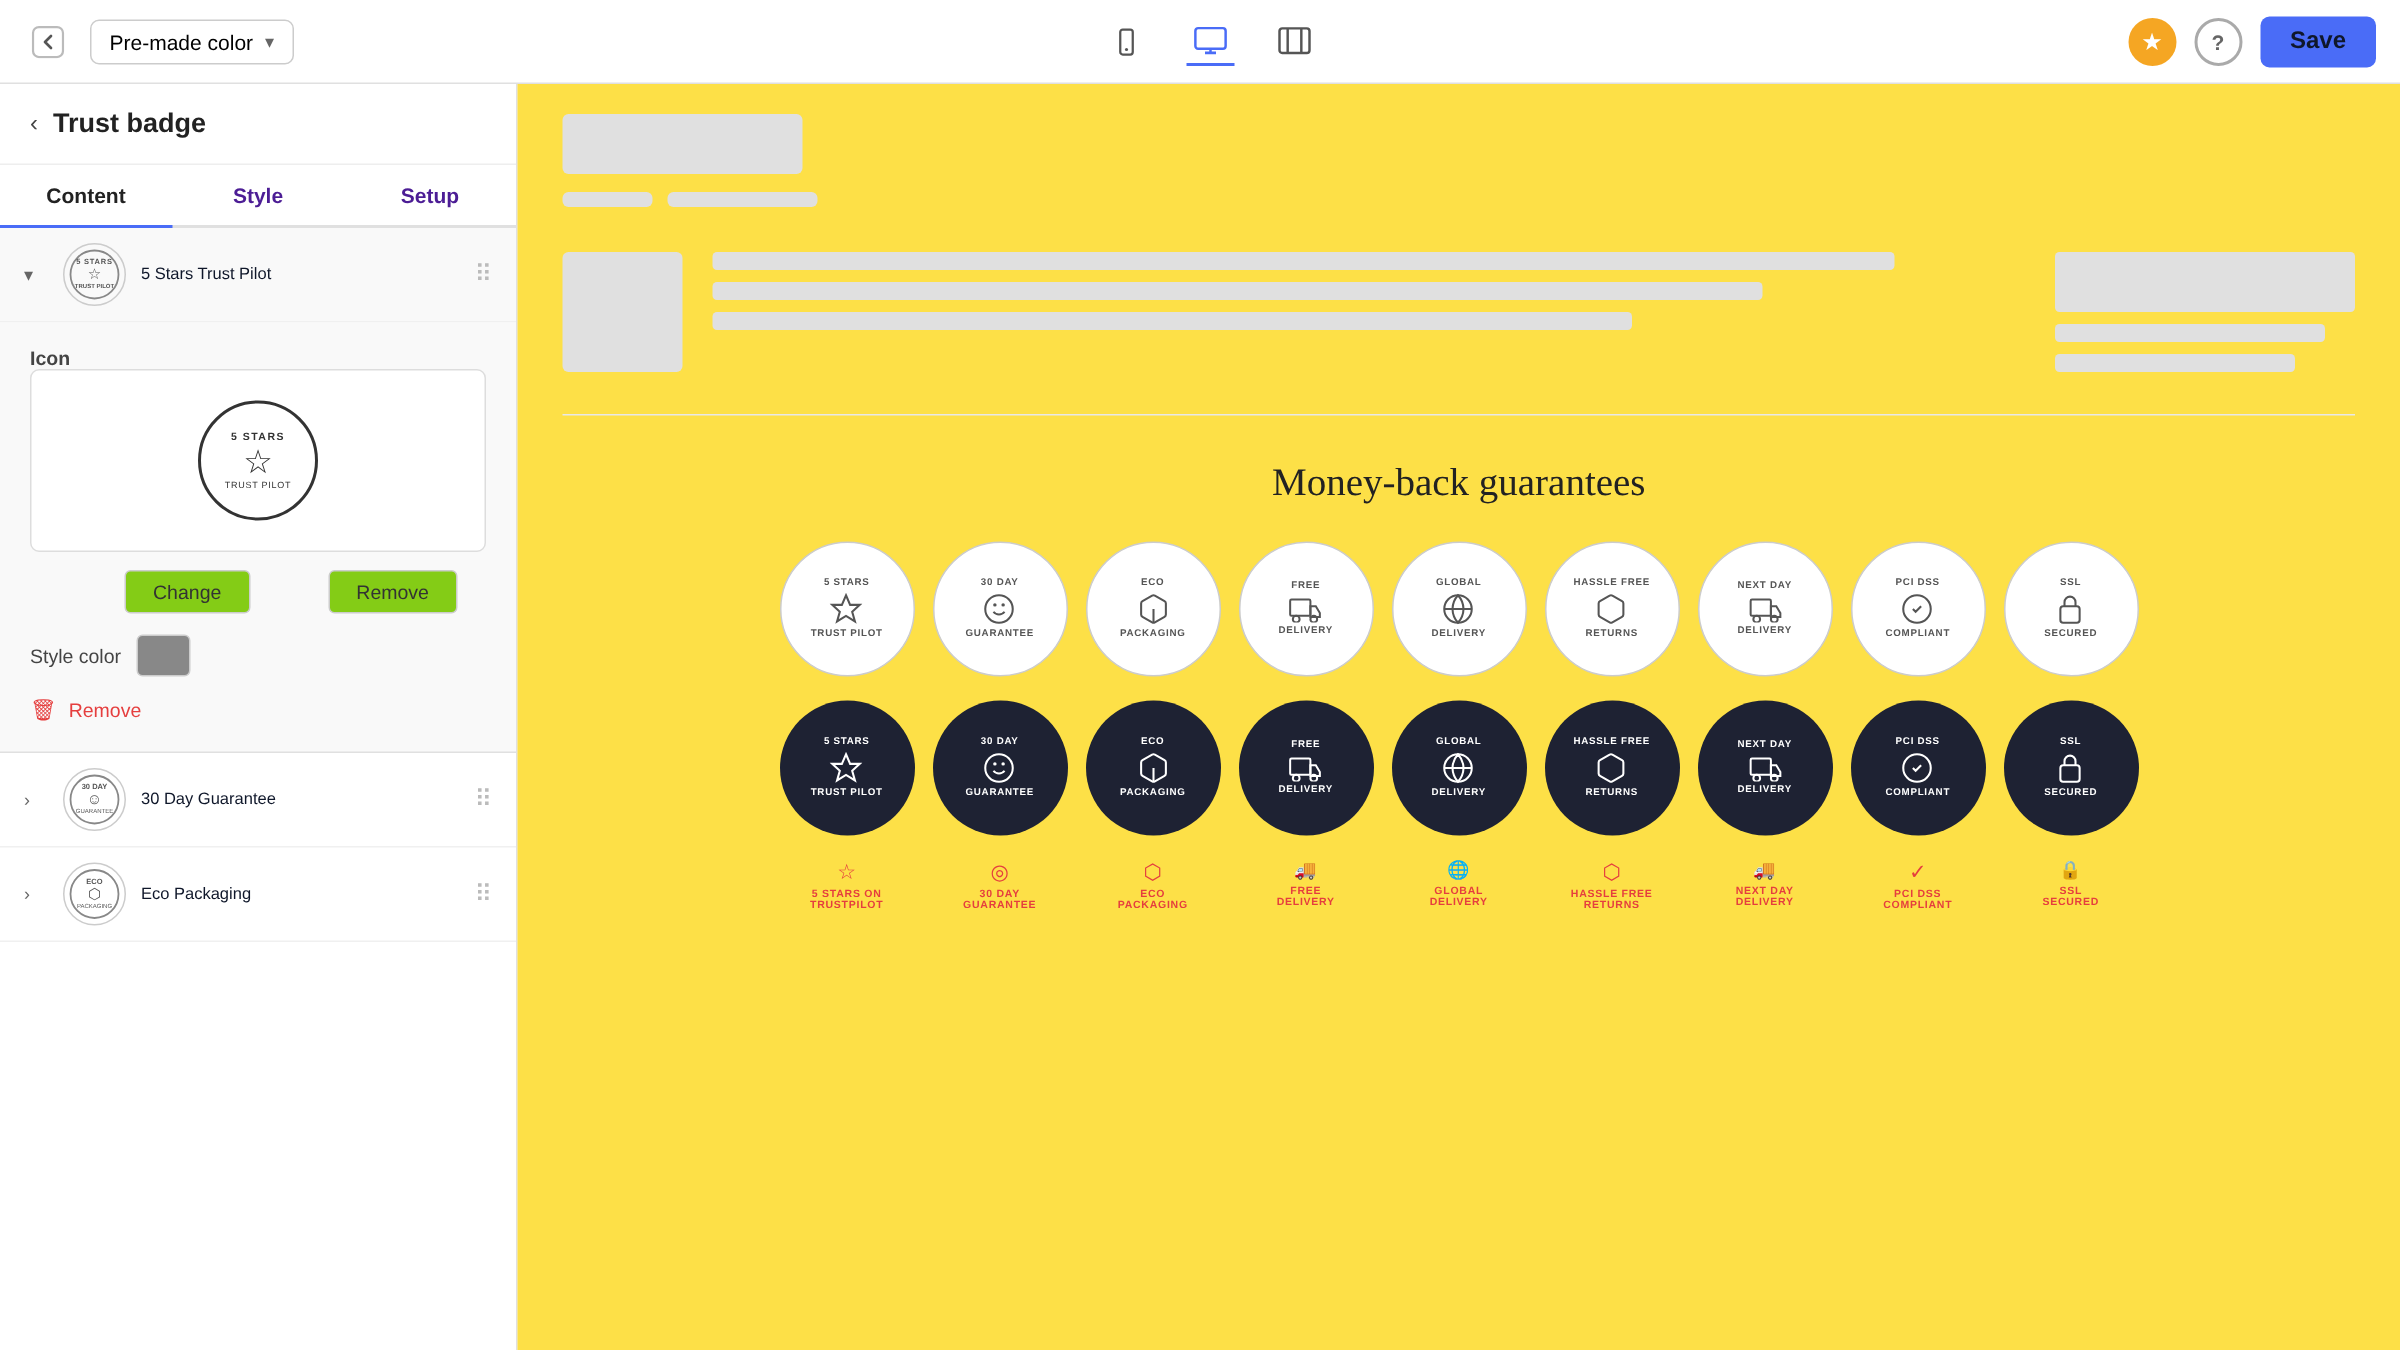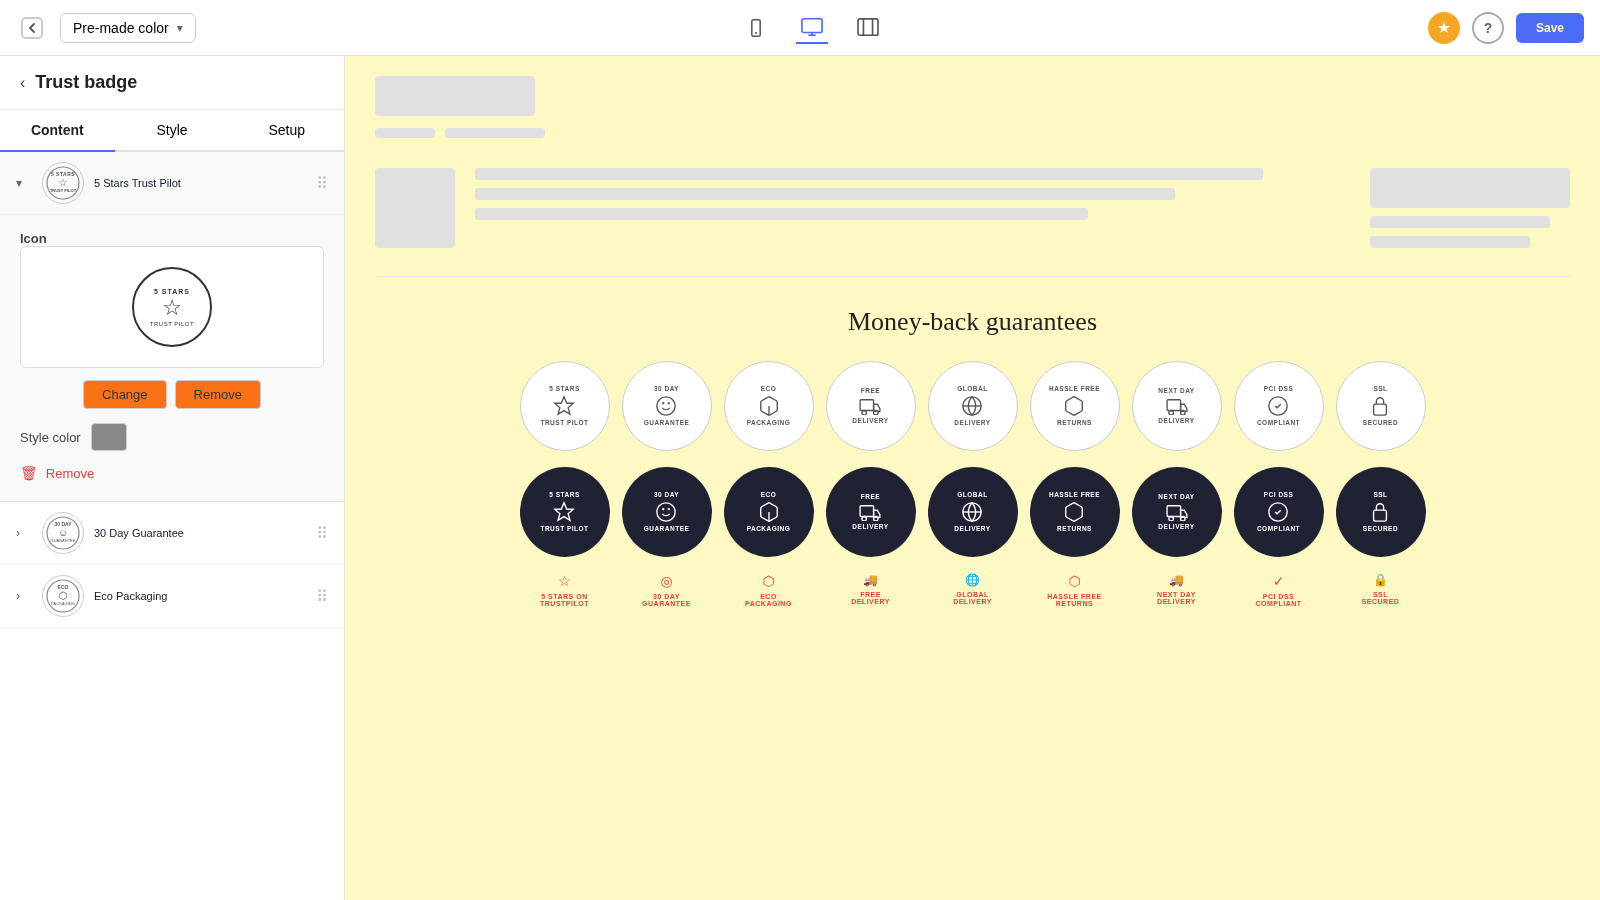--- a/index.html
+++ b/index.html
@@ -13,34 +13,34 @@
     .topbar-back { width: 32px; height: 32px; display: flex; align-items: center; justify-content: center; cursor: pointer; margin-right: 12px; }
     .topbar-title { font-size: 15px; font-weight: 600; color: #222; flex: 1; }
     .topbar-dropdown { display: flex; align-items: center; gap: 8px; border: 1px solid #ccc; border-radius: 6px; padding: 6px 12px; cursor: pointer; font-size: 14px; background: #fff; }
     .topbar-dropdown-arrow { font-size: 12px; color: #666; }
     .topbar-center { flex: 1; display: flex; justify-content: center; align-items: center; gap: 24px; }
     .topbar-icon-btn { cursor: pointer; color: #555; font-size: 18px; display: flex; align-items: center; justify-content: center; width: 32px; height: 32px; }
     .topbar-icon-btn.active { border-bottom: 2px solid #4a6cf7; }
     .topbar-right { display: flex; align-items: center; gap: 12px; }
     .star-badge { width: 32px; height: 32px; background: #f5a623; border-radius: 50%; display: flex; align-items: center; justify-content: center; color: #fff; font-size: 16px; cursor: pointer; }
     .help-btn { width: 32px; height: 32px; border: 2px solid #aaa; border-radius: 50%; display: flex; align-items: center; justify-content: center; cursor: pointer; color: #666; font-size: 14px; font-weight: bold; }
-    .save-btn { background: #4a6cf7; color: #fef9c3; border: none; border-radius: 6px; padding: 8px 20px; font-size: 12px; font-weight: 600; cursor: pointer; }
+    .save-btn { background: #4a6cf7; color: #0f172a; border: none; border-radius: 6px; padding: 8px 20px; font-size: 16px; font-weight: 600; cursor: pointer; }
 
     
     .main { display: flex; flex: 1; overflow: hidden; }
 
     
     .sidebar { width: 345px; background: #fff; border-right: 1px solid #e0e0e0; display: flex; flex-direction: column; flex-shrink: 0; overflow-y: auto; }
     .sidebar-header { padding: 16px 20px; display: flex; align-items: center; gap: 10px; border-bottom: 1px solid #eee; }
     .sidebar-back-btn { font-size: 16px; cursor: pointer; color: #444; }
     .sidebar-title { font-size: 18px; font-weight: 600; color: #222; }
 
     
     .sidebar-tabs { display: flex; border-bottom: 2px solid #e0e0e0; }
-    .sidebar-tab { flex: 1; text-align: center; padding: 12px 0; font-size: 14px; color: #000000; cursor: pointer; }
+    .sidebar-tab { flex: 1; text-align: center; padding: 12px 0; font-size: 14px; color: #4c1d95; cursor: pointer; font-weight: bold; }
     .sidebar-tab.active { color: #222; font-weight: 600; border-bottom: 2px solid #4a6cf7; margin-bottom: -2px; }
 
     .sidebar-content { padding: 0; flex: 1; }
     .section-label { font-size: 11px; font-weight: 700; letter-spacing: 1px; color: #888; padding: 14px 20px 8px; text-transform: uppercase; }
 
     
     .icon-list-item { display: flex; align-items: center; padding: 10px 16px; cursor: pointer; border-bottom: 1px solid #f0f0f0; gap: 10px; }
     .icon-list-item.expanded { background: #f9f9f9; }
     .icon-list-chevron { font-size: 12px; color: #666; width: 16px; }
     .icon-list-thumb { width: 42px; height: 42px; border-radius: 50%; border: 1.5px solid #ccc; display: flex; align-items: center; justify-content: center; font-size: 9px; text-align: center; color: #555; flex-shrink: 0; }
@@ -49,30 +49,30 @@
 
     
     .expanded-panel { background: #f9f9f9; padding: 16px 20px 20px; border-bottom: 1px solid #e0e0e0; }
     .expanded-panel-label { font-size: 13px; color: #444; font-weight: 700; }
     .icon-preview-box { border: 1px solid #ddd; border-radius: 6px; background: #fff; display: flex; flex-direction: column; align-items: center; justify-content: center; padding: 20px; margin-bottom: 12px; }
     .icon-preview-circle { width: 80px; height: 80px; border-radius: 50%; border: 2px solid #333; display: flex; align-items: center; justify-content: center; flex-direction: column; }
     .icon-preview-text-top { font-size: 7px; letter-spacing: 1px; color: #333; text-transform: uppercase; font-weight: 600; }
     .icon-preview-star { font-size: 22px; color: #333; }
     .icon-preview-text-bottom { font-size: 6px; letter-spacing: 0.5px; color: #333; text-transform: uppercase; }
     .icon-actions { display: flex; gap: 8px; justify-content: center; }
-    .icon-btn { border: 1px solid #ccc; background: #f97316; border-radius: 4px; padding: 6px 18px; font-size: 13px; cursor: pointer; color: #333; }
+    .icon-btn { border: 1px solid #ccc; background: #84cc16; border-radius: 4px; padding: 6px 18px; font-size: 13px; cursor: pointer; color: #333; margin-left: 44px; }
     .text-color-row { display: flex; align-items: center; gap: 10px; margin-top: 14px; }
     .text-color-label { font-size: 13px; color: #444; }
     .color-swatch { width: 36px; height: 28px; border-radius: 4px; background: #888; border: 1px solid #ccc; cursor: pointer; }
     .remove-row { display: flex; align-items: center; gap: 8px; margin-top: 14px; cursor: pointer; }
     .remove-icon { color: #e53e3e; font-size: 14px; }
     .remove-text { color: #e53e3e; font-size: 13px; font-weight: 500; }
 
     
-    .canvas { flex: 1; background: #fef9c3; overflow-y: auto; padding: 20px 30px; }
+    .canvas { flex: 1; background: #fde047; overflow-y: auto; padding: 20px 30px; }
 
     
     .skeleton { background: #e0e0e0; border-radius: 4px; }
     .skeleton-block { height: 50px; width: 200px; margin-bottom: 14px; }
     .skeleton-line { height: 12px; border-radius: 3px; background: #e0e0e0; margin-bottom: 8px; }
 
     .preview-header { margin-bottom: 30px; }
     .preview-row1 { display: flex; gap: 10px; margin-bottom: 16px; }
 
     .preview-card { display: flex; gap: 20px; align-items: flex-start; margin-bottom: 30px; padding-bottom: 20px; border-bottom: 1px solid #e8e8e8; }

